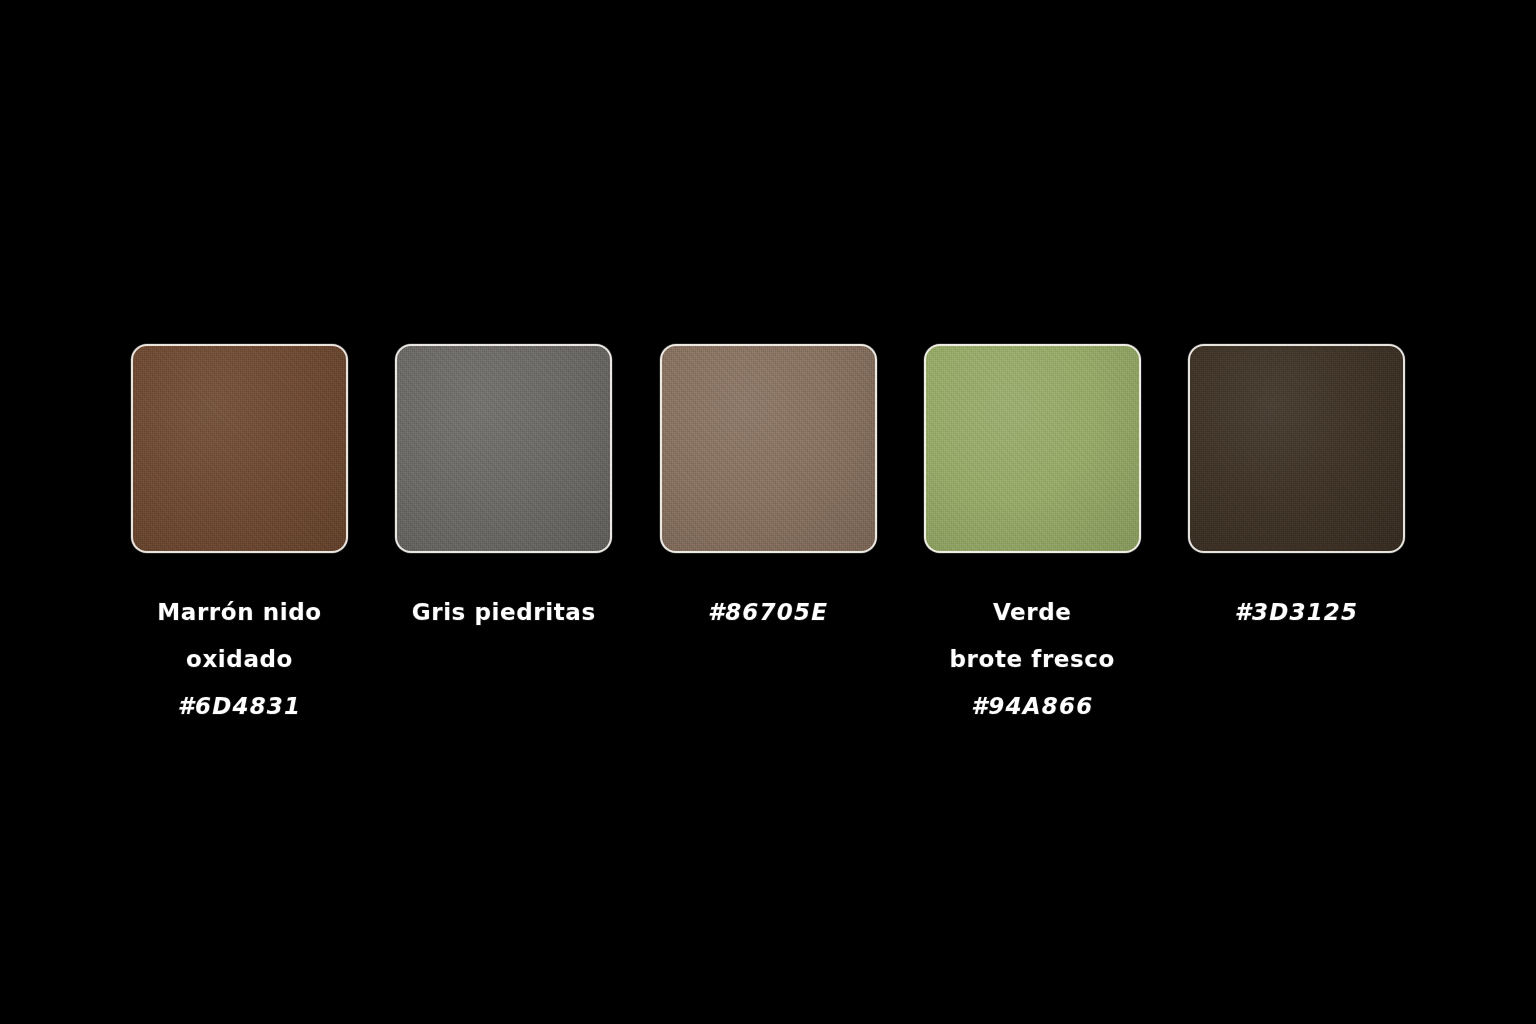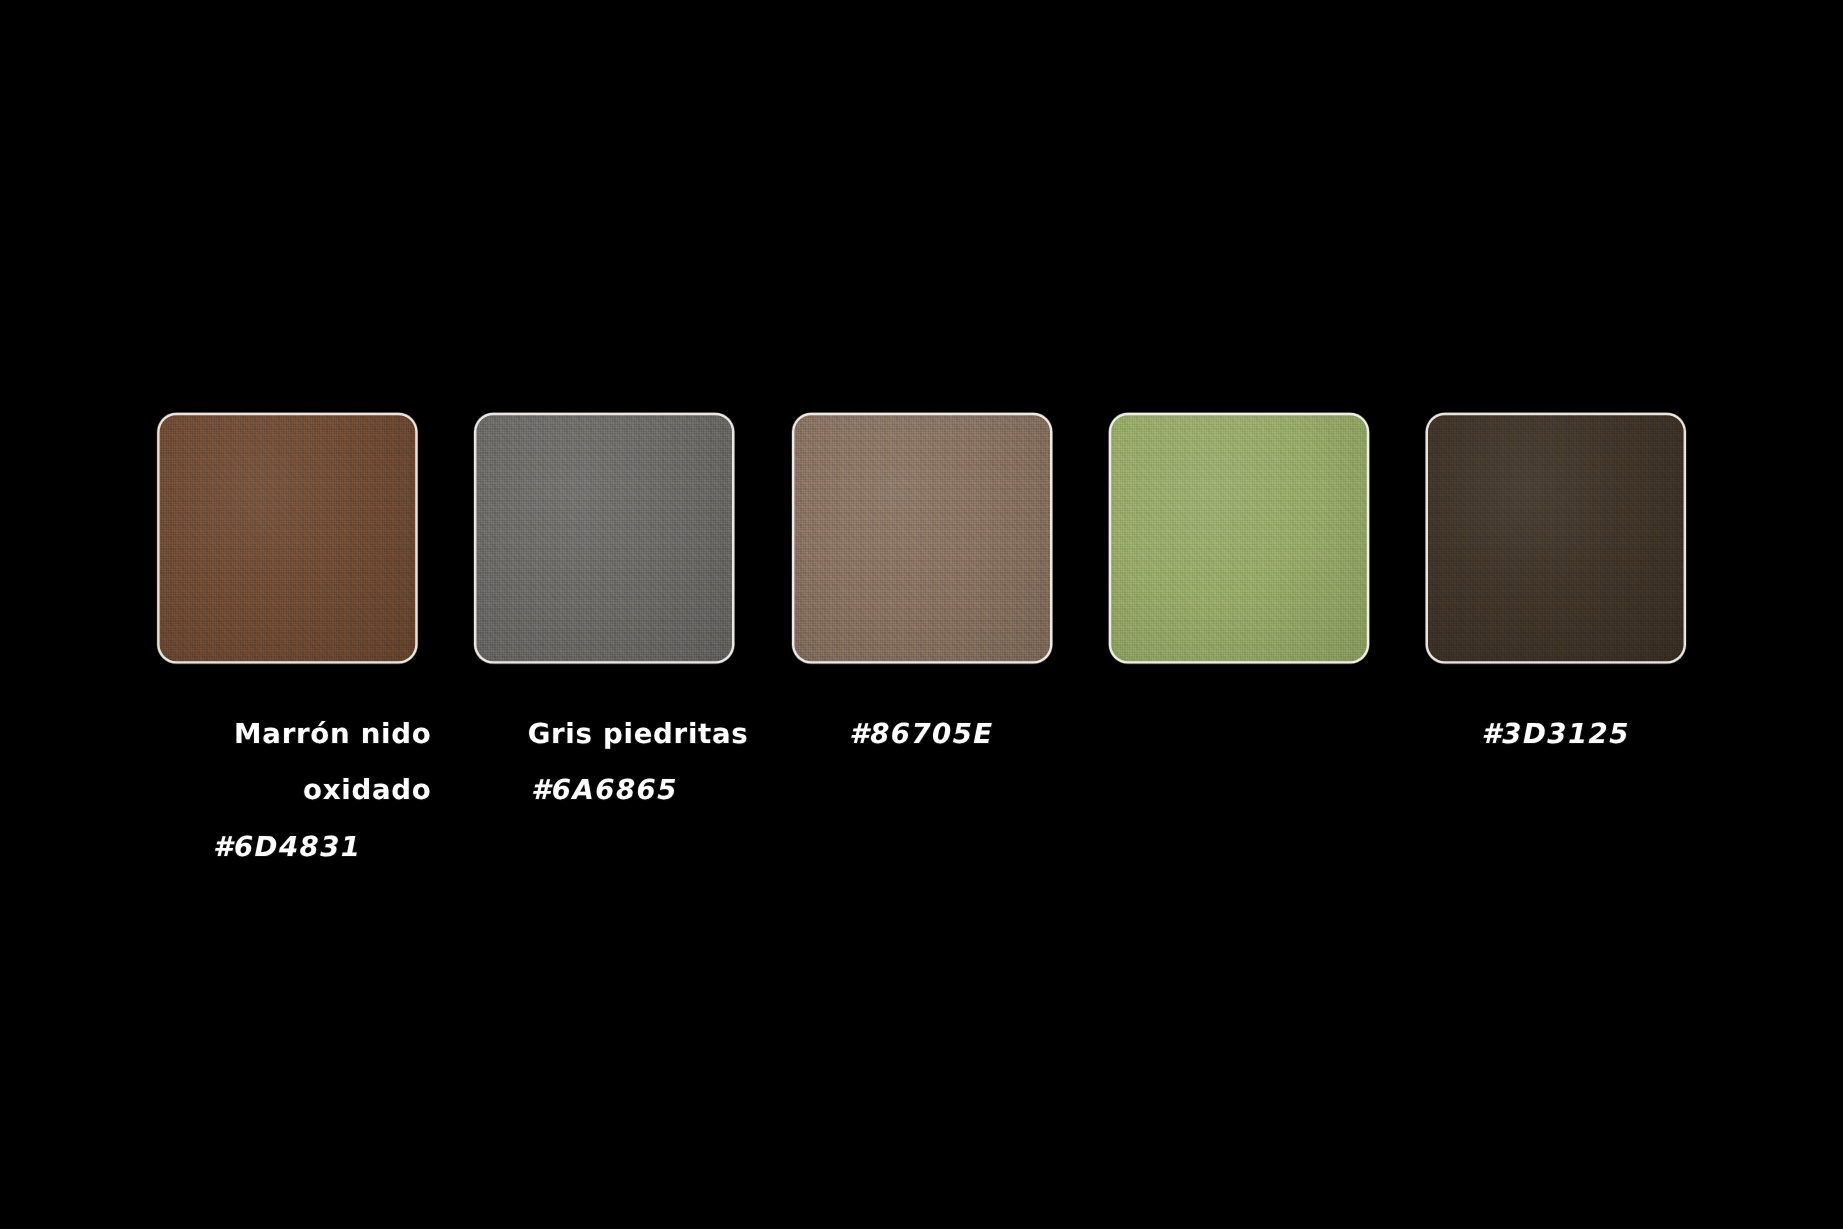--- a/index.html
+++ b/index.html
@@ -108,21 +108,20 @@
     paint-order: stroke fill;
     text-shadow:
       0 0 1px rgba(0,0,0,0.9),
       1px 1px 0 rgba(30,30,30,0.55),
       -1px 1px 0 rgba(30,30,30,0.35);
   }
 
   .caption-line {
     display: block;
     white-space: nowrap;
-    text-align: right;
   }
 
   .caption-hex {
     display: block;
     white-space: nowrap;
     font-family: "DejaVu Sans", sans-serif;
     font-size: 23px;
     font-weight: 700;
     letter-spacing: 1.2px;
     font-style: italic;
@@ -151,21 +150,20 @@
 
     <div class="swatch-card">
       <div class="swatch-chip-wrap">
         <div class="swatch-chip" id="chip-1" style="background-color: rgb(106, 104, 101);">
           <div class="swatch-texture"></div>
           <div class="swatch-vignette"></div>
         </div>
       </div>
       <div class="swatch-caption">
         <span class="caption-line">Gris piedritas</span>
-        <span class="caption-hex">#6A6865</span>
       </div>
     </div>
 
     <div class="swatch-card">
       <div class="swatch-chip-wrap">
         <div class="swatch-chip" id="chip-2" style="background-color: rgb(134, 112, 94);">
           <div class="swatch-texture"></div>
           <div class="swatch-vignette"></div>
         </div>
       </div>
@@ -173,20 +171,25 @@
         <span class="caption-hex">#86705E</span>
       </div>
     </div>
 
     <div class="swatch-card">
       <div class="swatch-chip-wrap">
         <div class="swatch-chip" id="chip-3" style="background-color: rgb(148, 168, 102);">
           <div class="swatch-texture"></div>
           <div class="swatch-vignette"></div>
         </div>
+      </div>
+      <div class="swatch-caption">
+        <span class="caption-line">Verde</span>
+        <span class="caption-line">brote fresco</span>
+        <span class="caption-hex">#94A866</span>
       </div>
     </div>
 
     <div class="swatch-card">
       <div class="swatch-chip-wrap">
         <div class="swatch-chip" id="chip-4" style="background-color: rgb(61, 49, 37);">
           <div class="swatch-texture"></div>
           <div class="swatch-vignette"></div>
         </div>
       </div>

